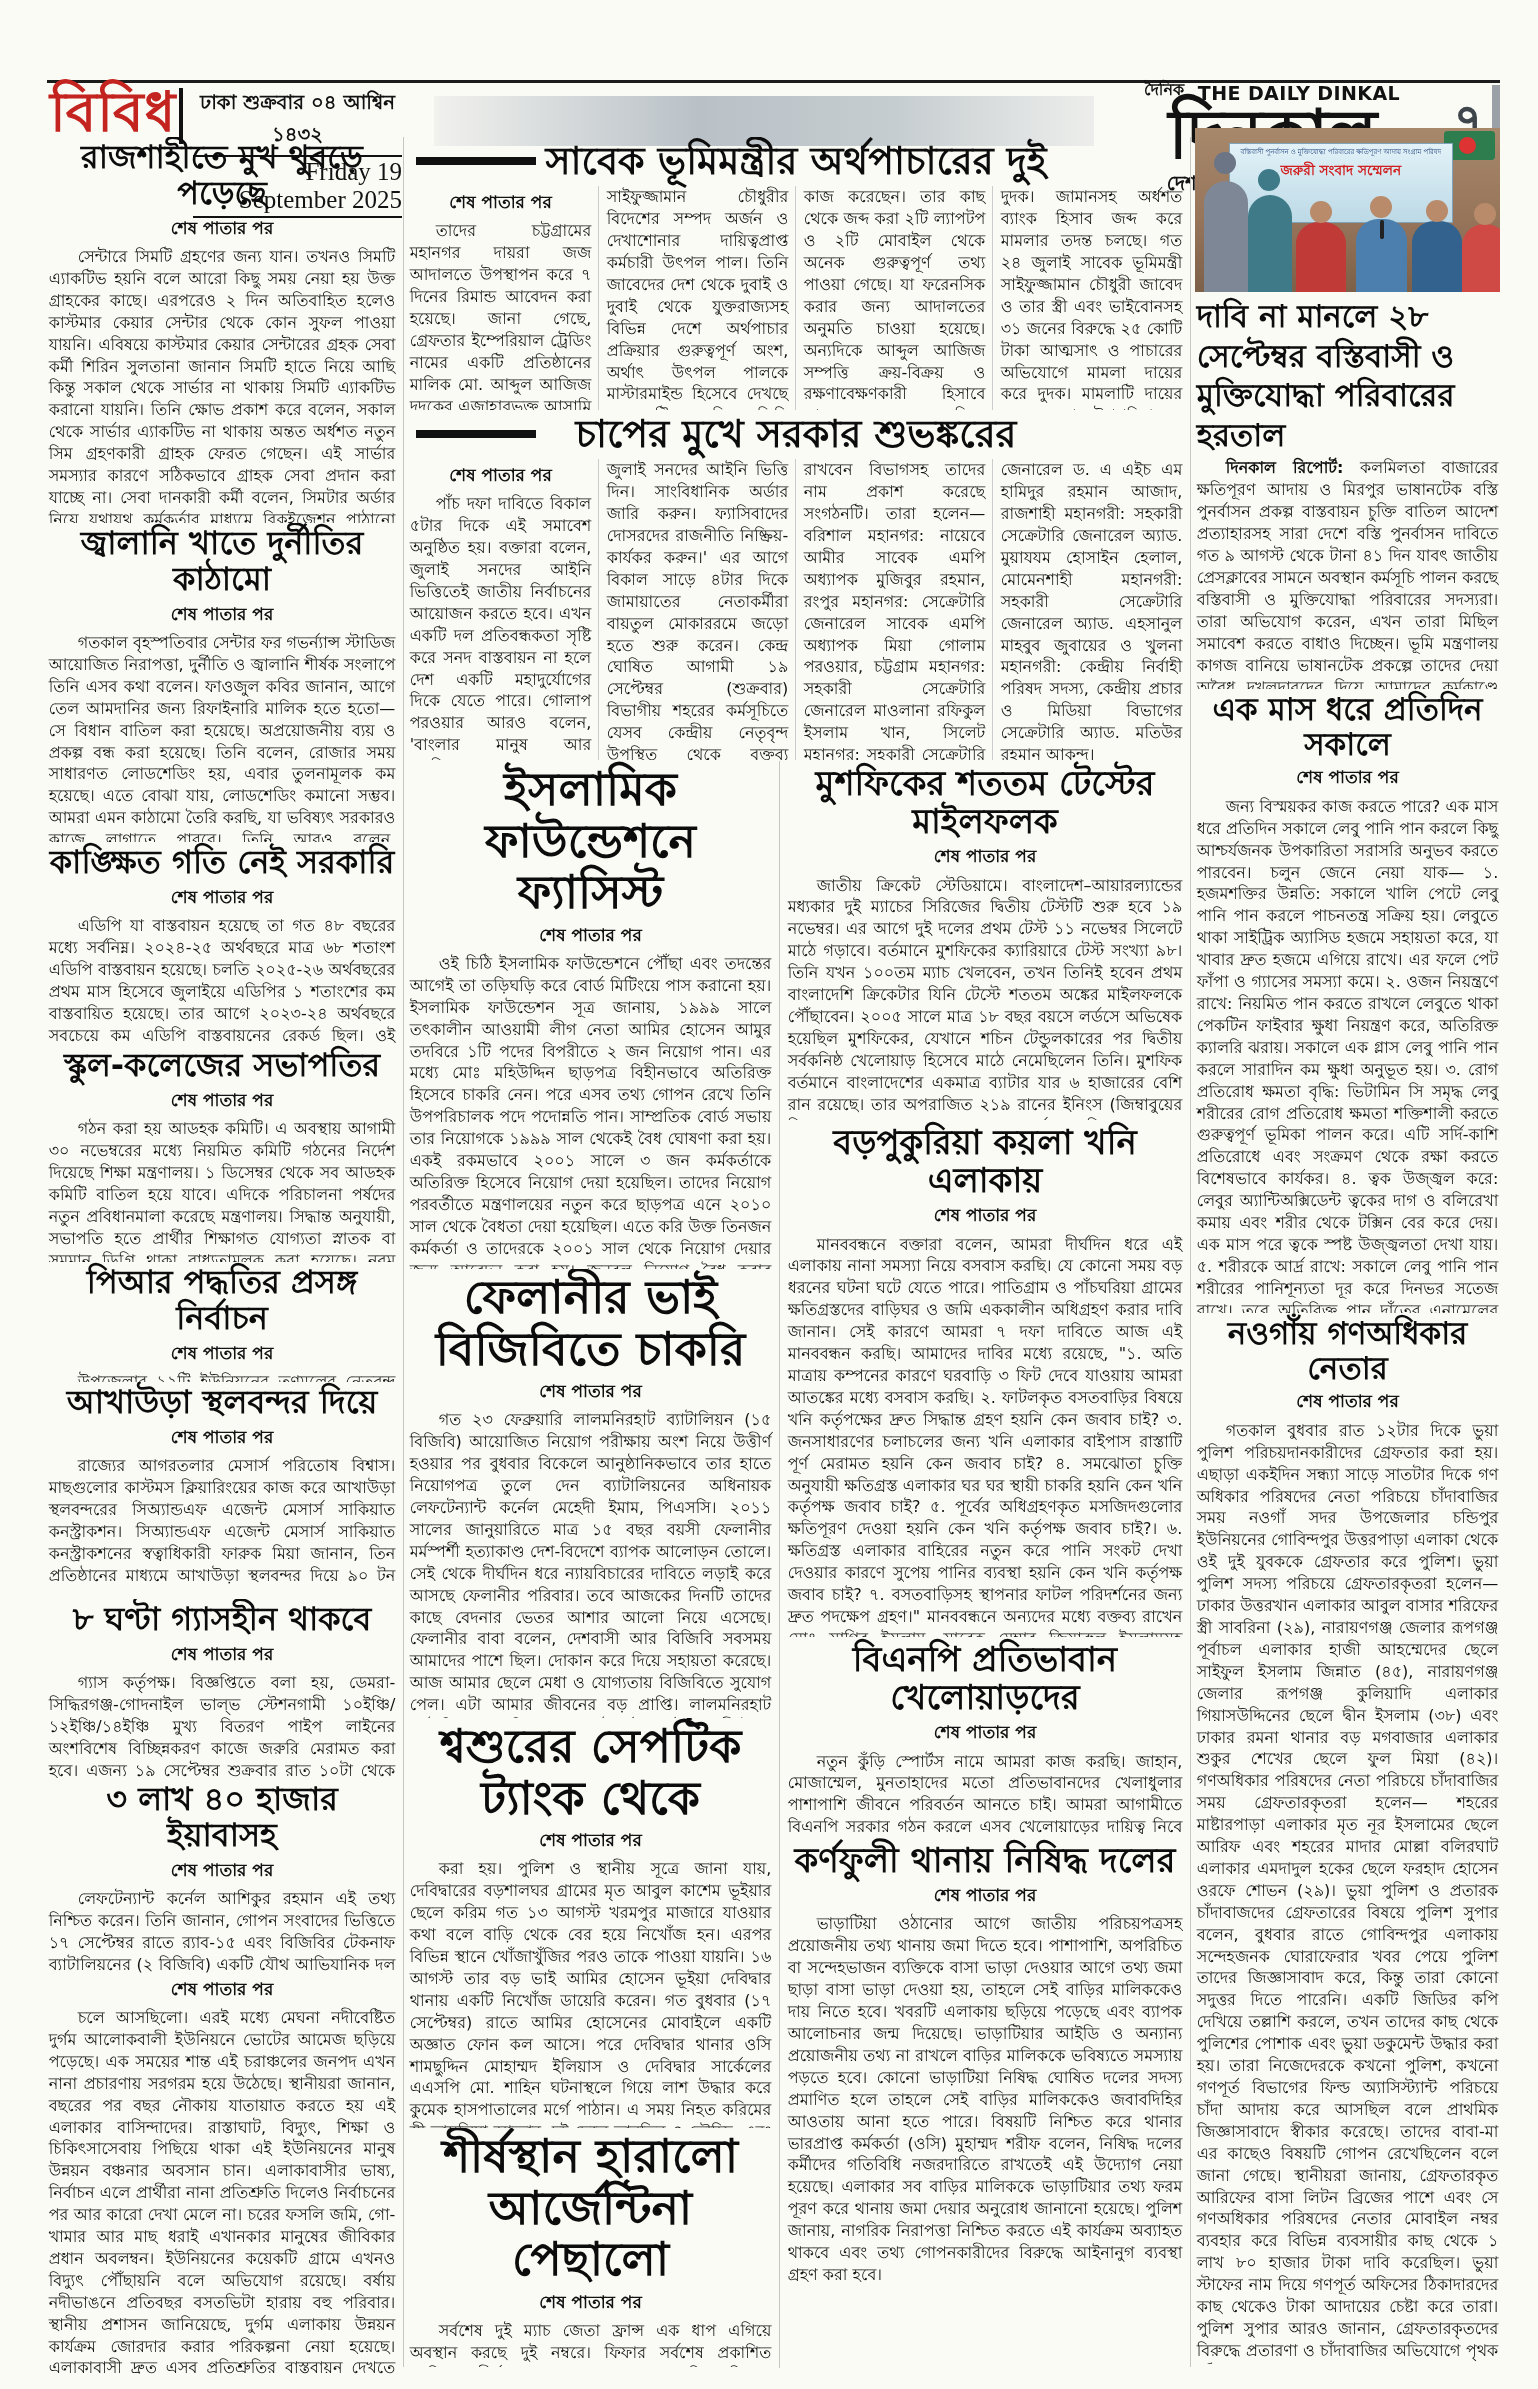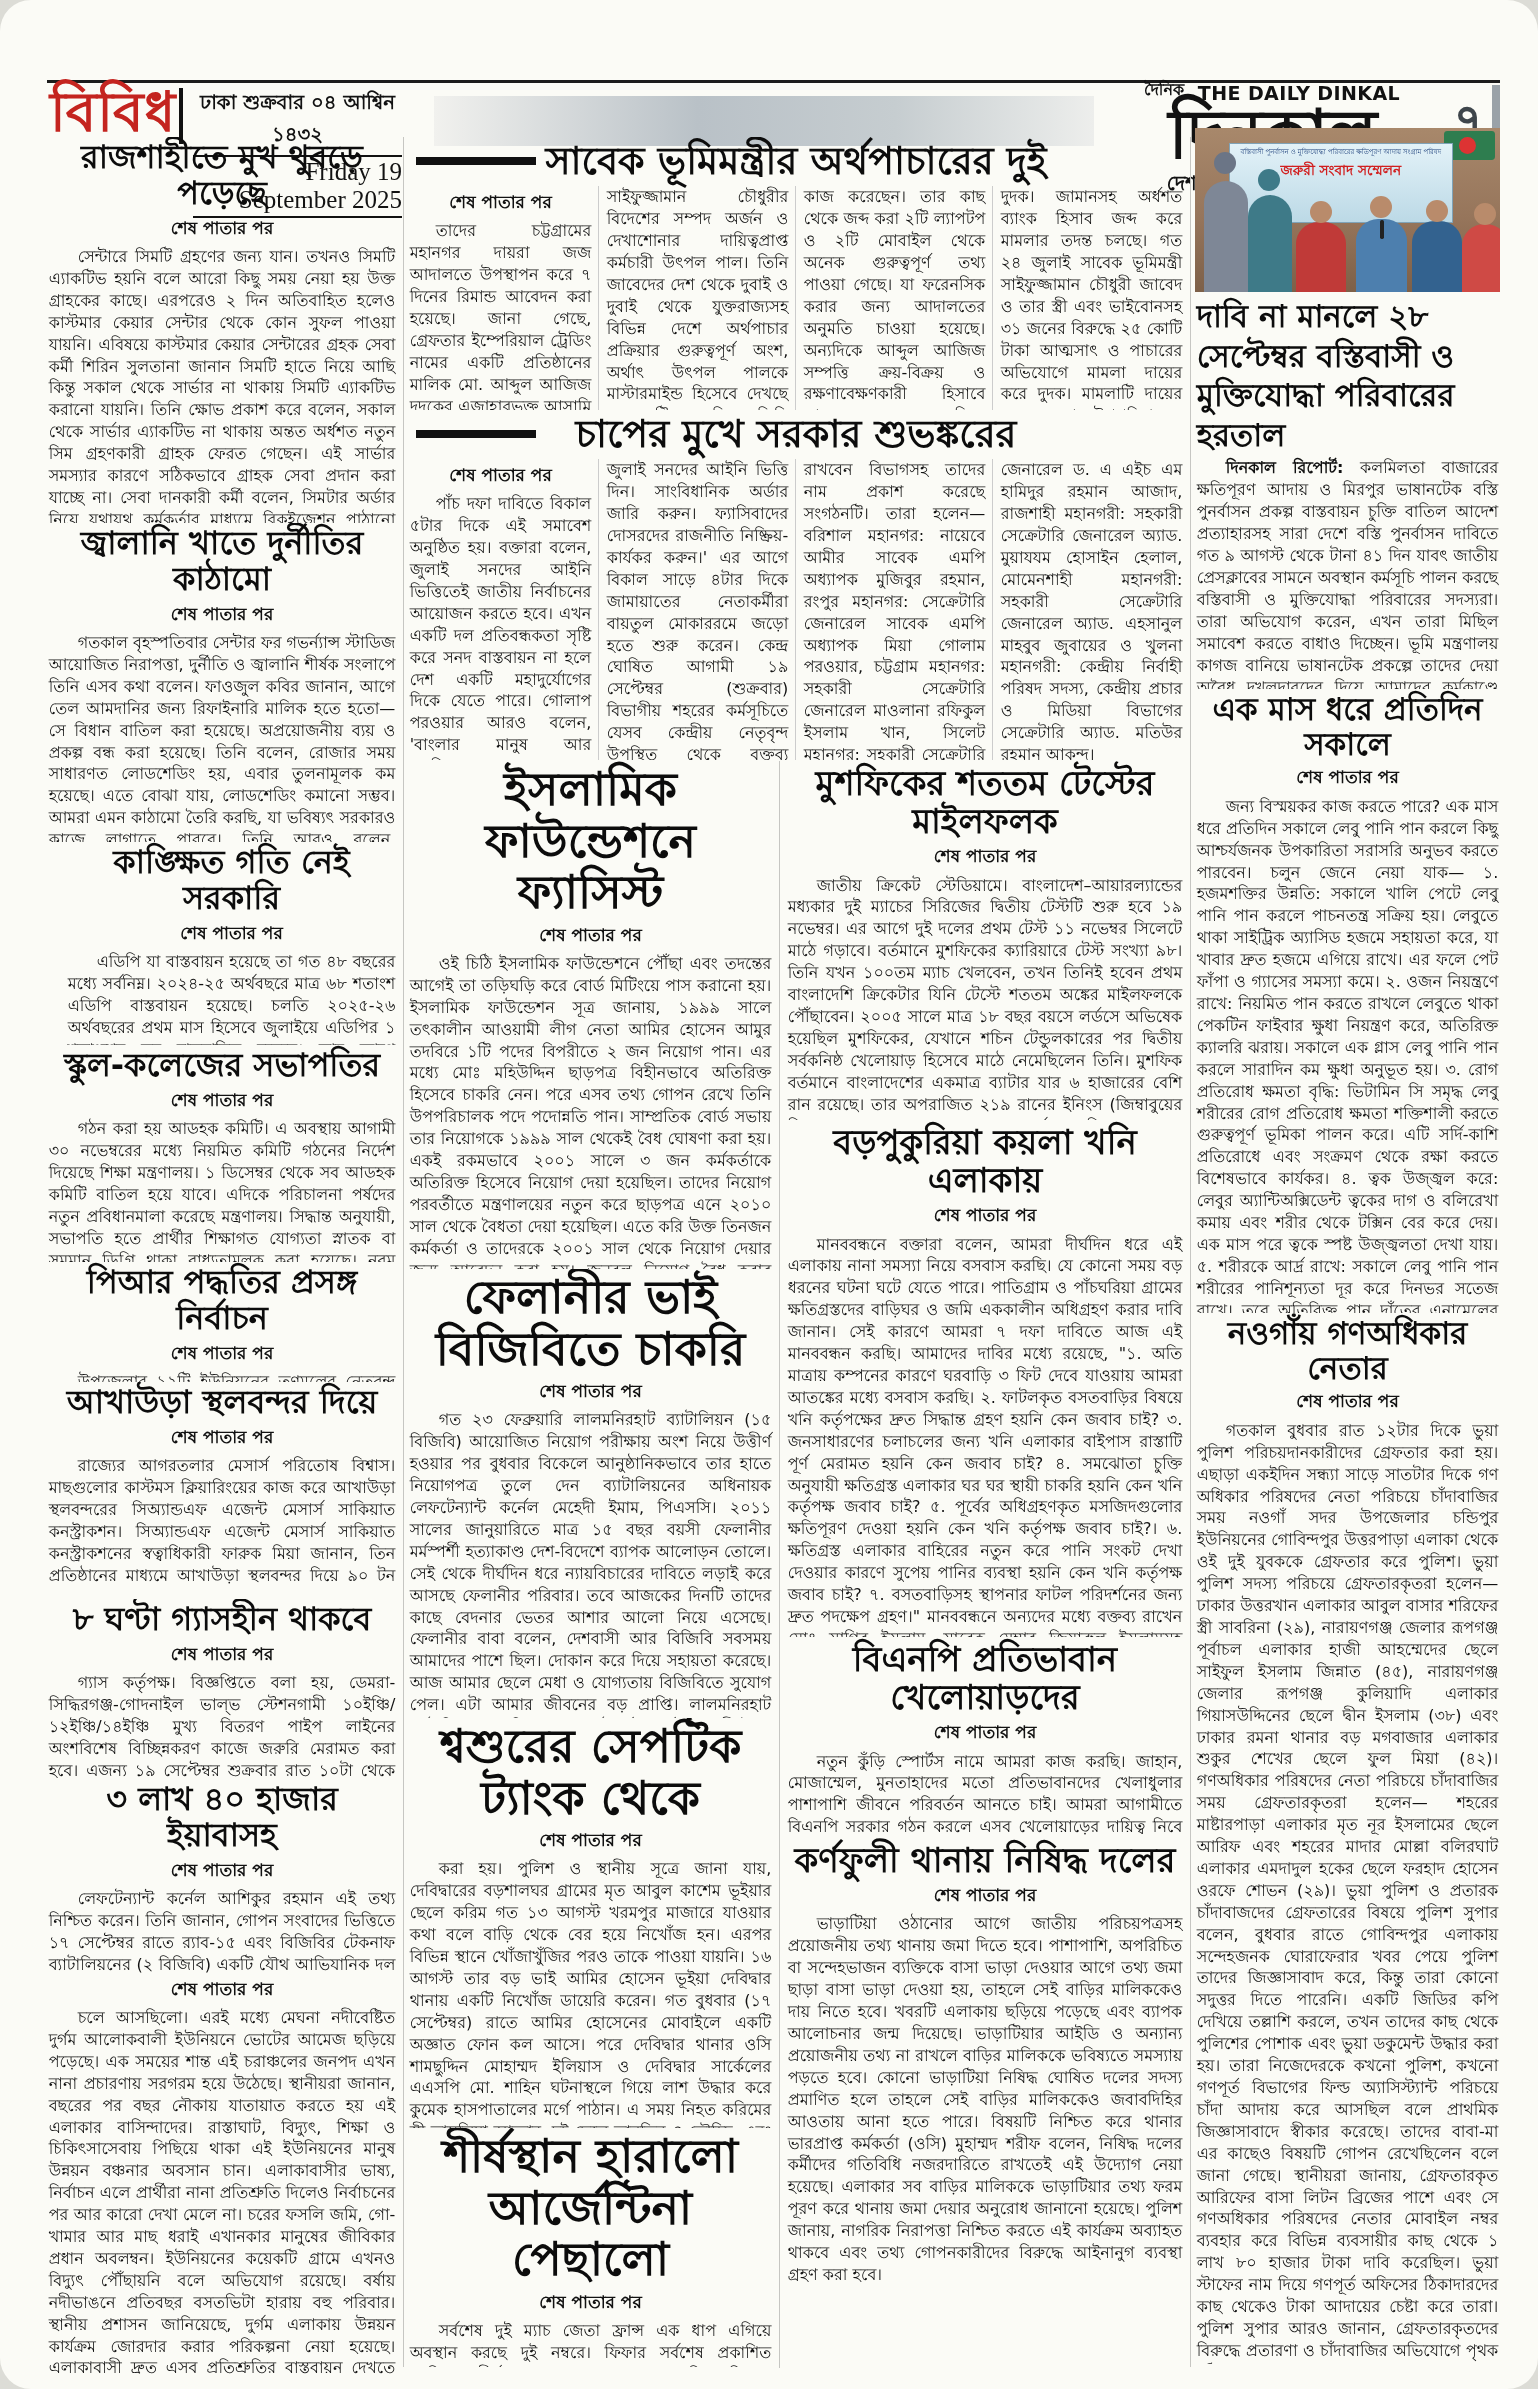--- a/index.html
+++ b/index.html
@@ -1,17 +1,17 @@
 <!DOCTYPE html>
 <html style="font-size:13.7px"><head>
 <meta charset="utf-8">
 <style>
   html,body{margin:0;padding:0;background:#dcdcd6;}
   .page{position:relative;width:1538px;height:2389px;background:#fbfbf6;
-        font-family:"DejaVu Sans",sans-serif;color:#121212;overflow:hidden;border-radius:31px;}
+        font-family:"DejaVu Sans",sans-serif;color:#121212;overflow:hidden;}
 
   
   .toprule{position:absolute;left:47px;width:1453px;top:80px;height:2.6px;background:#1c1c1c;}
   .section-logo{position:absolute;left:50px;top:85px;font-size:55px;font-weight:900;
                 color:#c4241f;line-height:1;letter-spacing:0.9px;}
   .logo-bar{position:absolute;left:179px;top:88px;width:4.3px;height:56px;background:#111;}
   .datebox{position:absolute;left:193px;top:85px;width:209px;}
   .date-bn{font-size:19.7px;font-weight:700;text-align:center;border-bottom:2.6px solid #111;padding:2.6px 0 3.4px;}
   .date-en{font-family:"Liberation Serif",serif;font-size:25px;text-align:right;
            border-bottom:2.6px solid #111;padding:0.9px 0 2.6px;}
@@ -52,21 +52,21 @@
   .cols4{columns:4;column-gap:15.4px;column-rule:0.9px solid #ccc;margin-top:3.4px;}
   .cols4 .body{text-indent:26px;}
   .hrow{position:relative;}
   .dash{position:absolute;left:6.8px;top:17px;width:120px;height:7.7px;background:#111;}
   .lead .headline{text-align:left;font-size:32px;line-height:1.28;margin-top:5.1px;}
   .lead .body b{font-weight:800;}
 
   
   #col1-articles .article:nth-child(1){height:386px;}
   #col1-articles .article:nth-child(2){height:319px;}
-  #col1-articles .article:nth-child(3){height:203px;margin-left:19px;}
+  #col1-articles .article:nth-child(3){height:203px;}
   #col1-articles .article:nth-child(4){height:217px;}
   #col1-articles .article:nth-child(5){height:120px;}
   #col1-articles .article:nth-child(6){height:206px;}
   #col1-articles .article:nth-child(7){height:180px;margin-top:11px;}
   #col1-articles .article:nth-child(8){height:194px;}
   #col1-articles .article:nth-child(9){height:406px;}
   #span-articles .article:nth-child(1){height:273px;}
   #span-articles .article:nth-child(2){height:350px;}
   #col2-articles .article:nth-child(1){height:508px;}
   #col2-articles .article:nth-child(2){height:449px;}

